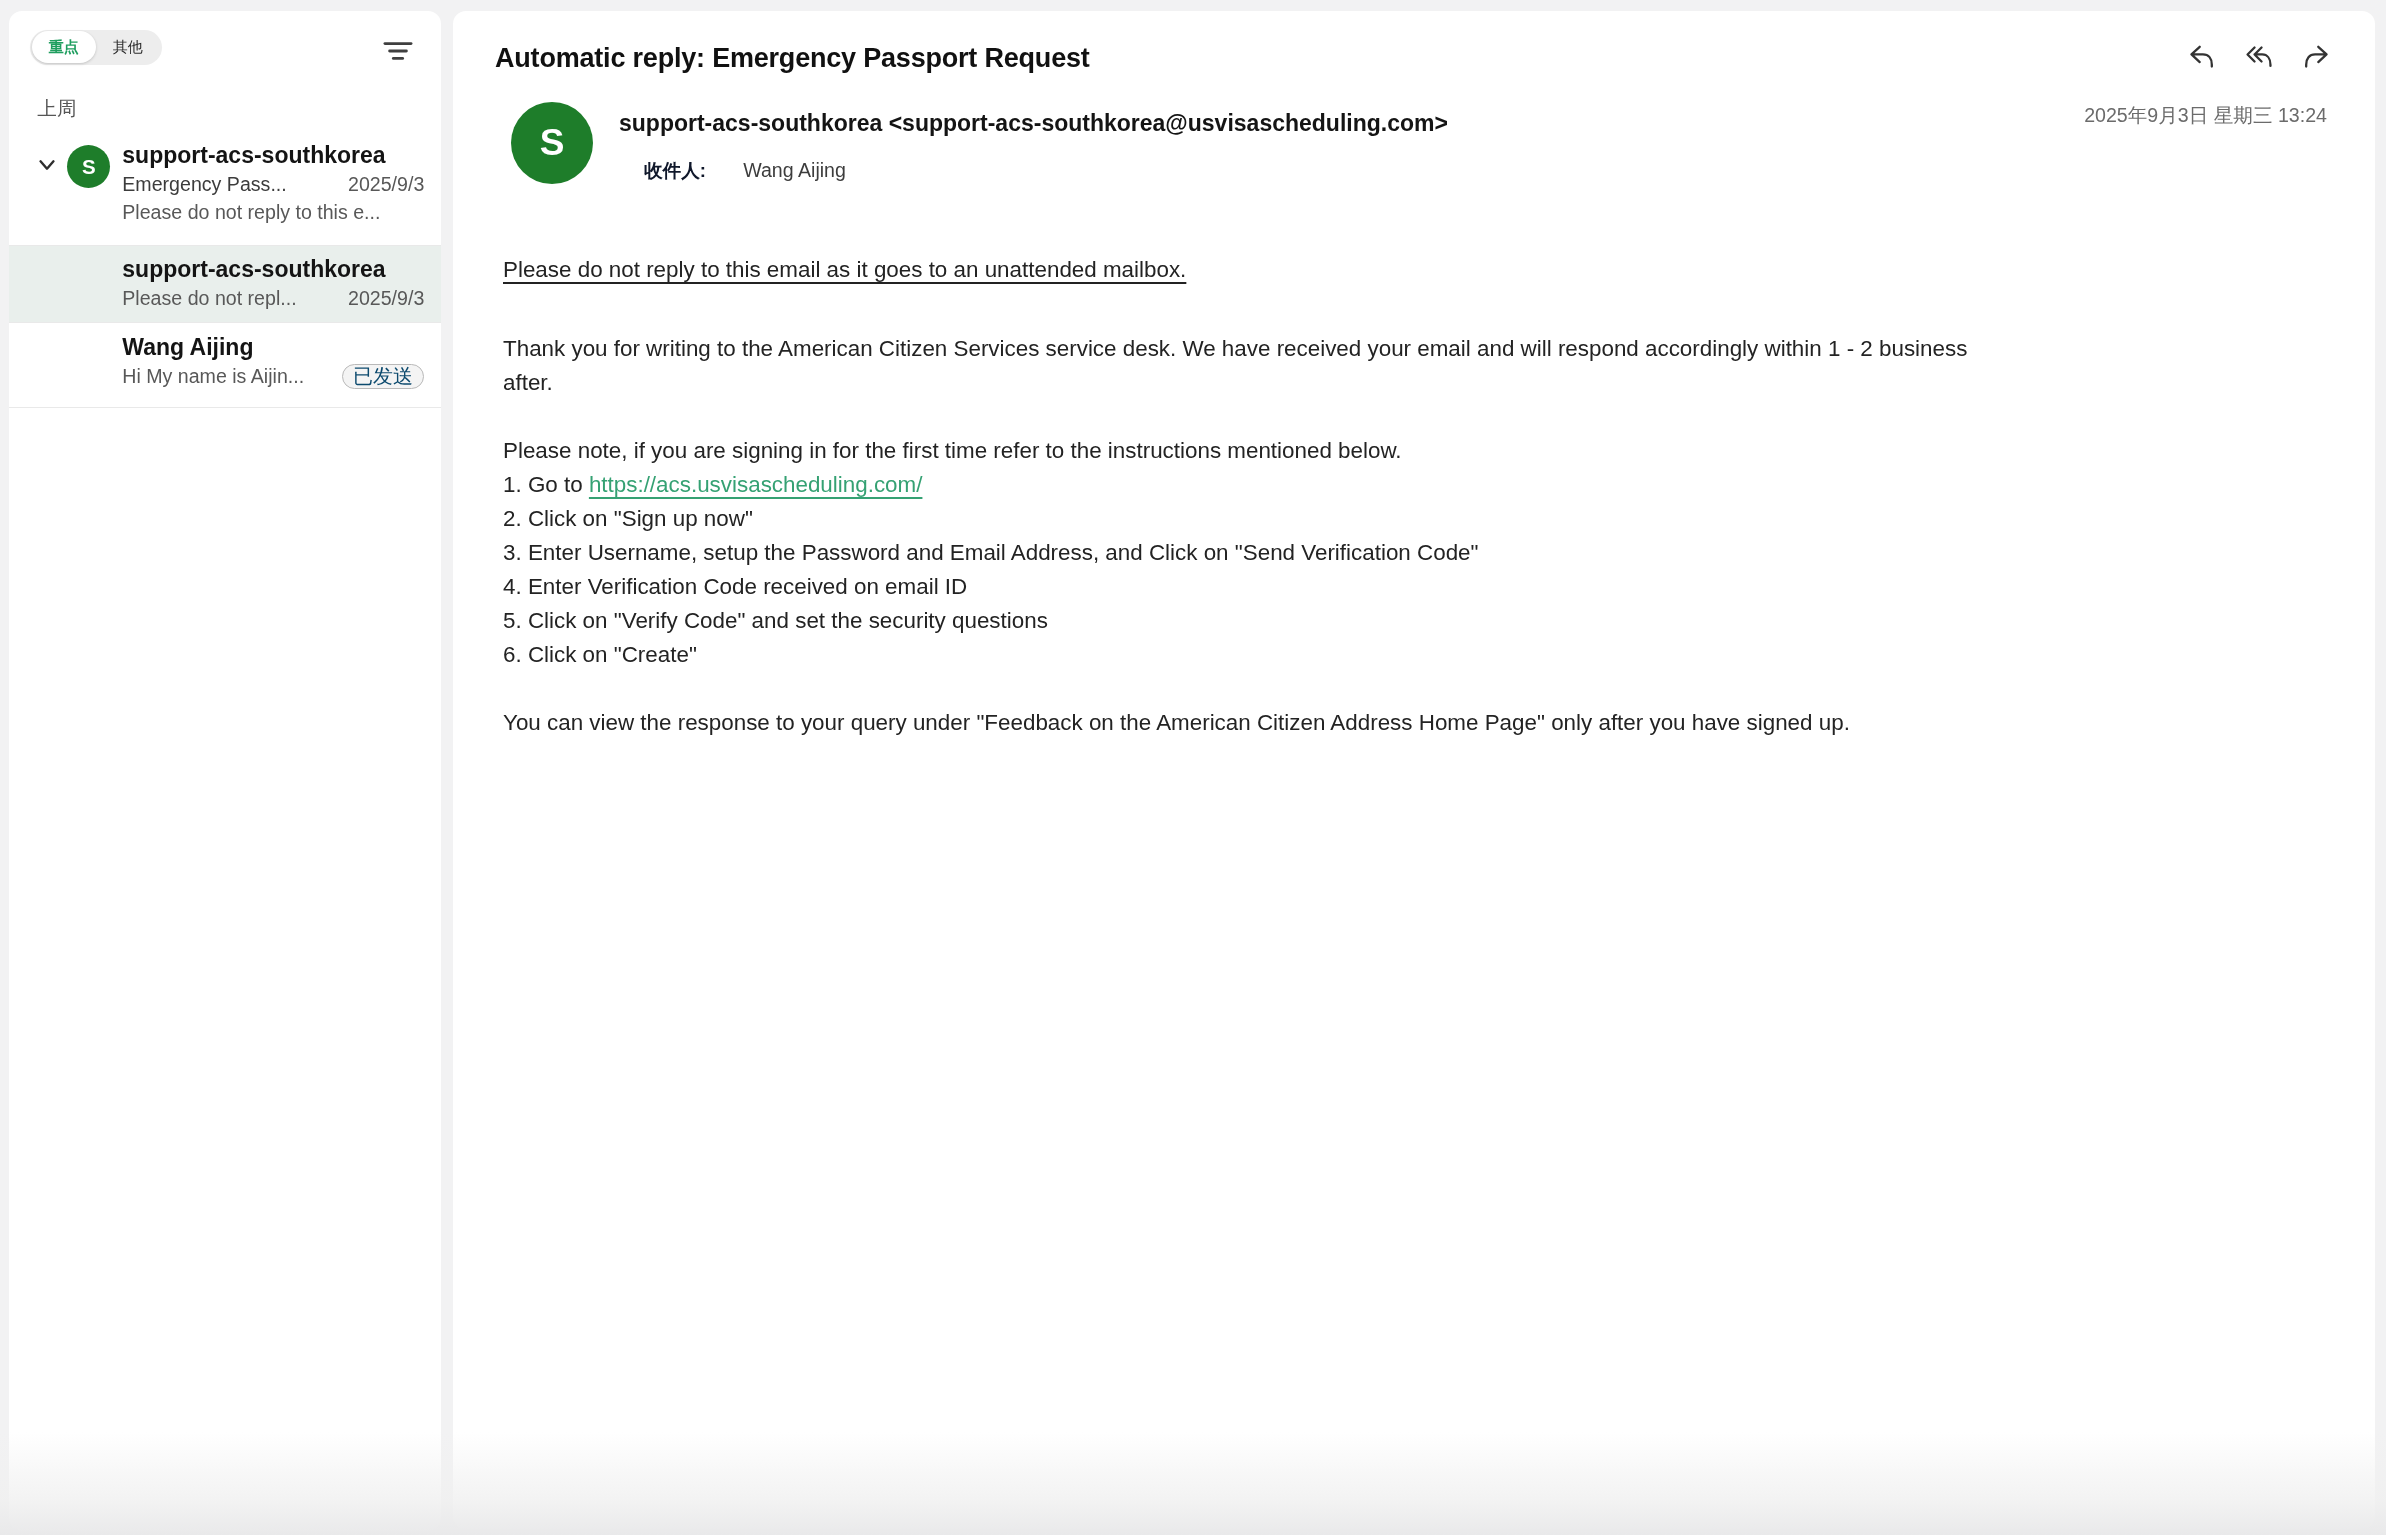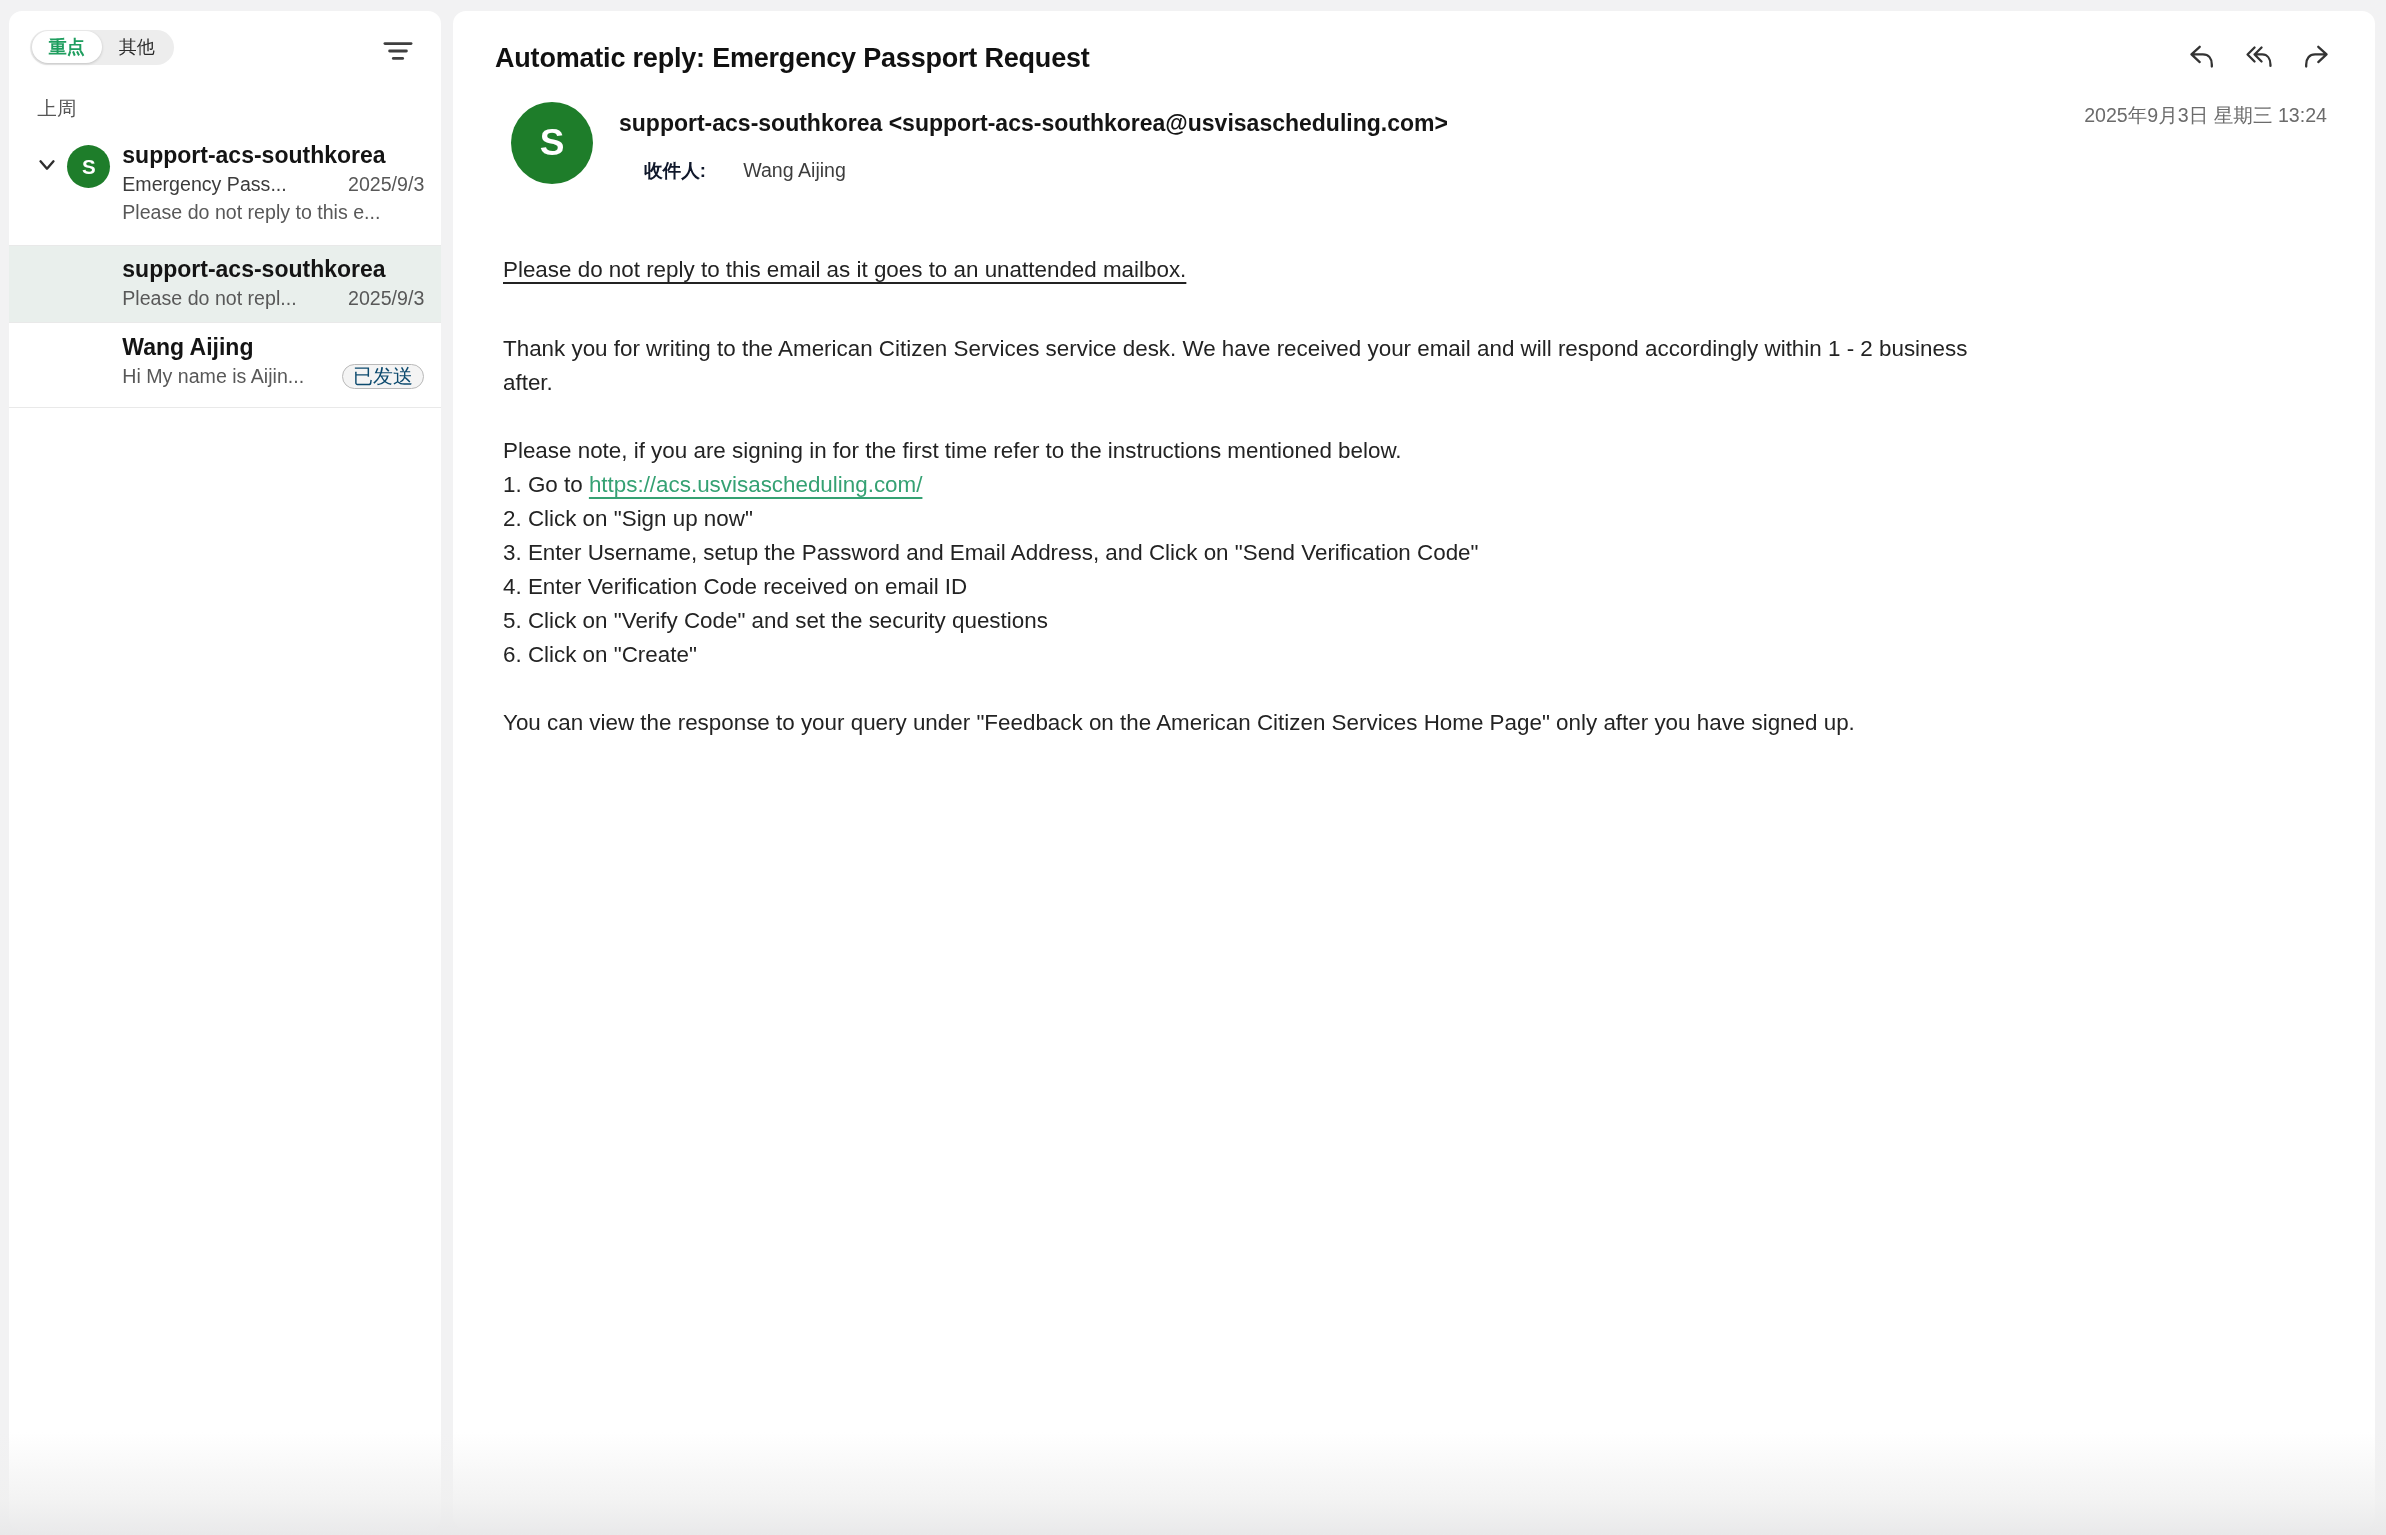--- a/index.html
+++ b/index.html
@@ -19,21 +19,21 @@
   
   .left-card{
     position:absolute;left:9.3px;top:11.2px;width:432px;height:1520px;
     background:#ffffff;border-radius:13px;
   }
   .tabs{
     position:absolute;left:20.5px;top:18.6px;height:35px;
     background:#ededed;border-radius:17.7px;display:flex;align-items:center;padding:0 1.9px;
   }
   .tab{
-    font-size:18px;line-height:32px;height:32px;padding:0 17px;border-radius:16px;
+    font-size:15px;line-height:32px;height:32px;padding:0 17px;border-radius:16px;
     color:#2b2b2b;cursor:default;white-space:nowrap;
   }
   .tab.active{
     background:#ffffff;color:var(--accent-green);font-weight:700;
     box-shadow:0 0.9px 2.8px rgba(0,0,0,.18);
   }
   .filter-btn{
     position:absolute;right:26px;top:26px;width:34px;height:28px;
     background:none;border:none;padding:0;cursor:default;
   }
@@ -226,18 +226,18 @@
       <div>
         <span>1. Go to </span><a class="link">https://acs.usvisascheduling.com/</a>
       </div>
       <div>2. Click on "Sign up now"</div>
       <div>3. Enter Username, setup the Password and Email Address, and Click on "Send Verification Code"</div>
       <div>4. Enter Verification Code received on email ID</div>
       <div>5. Click on "Verify Code" and set the security questions</div>
       <div>6. Click on "Create"</div>
     </div>
 
-    <div class="closing">You can view the response to your query under "Feedback on the American Citizen Services Home Page" only after you have signed up.</div>
+    <div class="closing">You can view the response to your query under "Feedback on the American Citizen Address Home Page" only after you have signed up.</div>
   </div>
 </div>
 
 <div class="bottom-fade"></div>
 
 
 </body></html>

